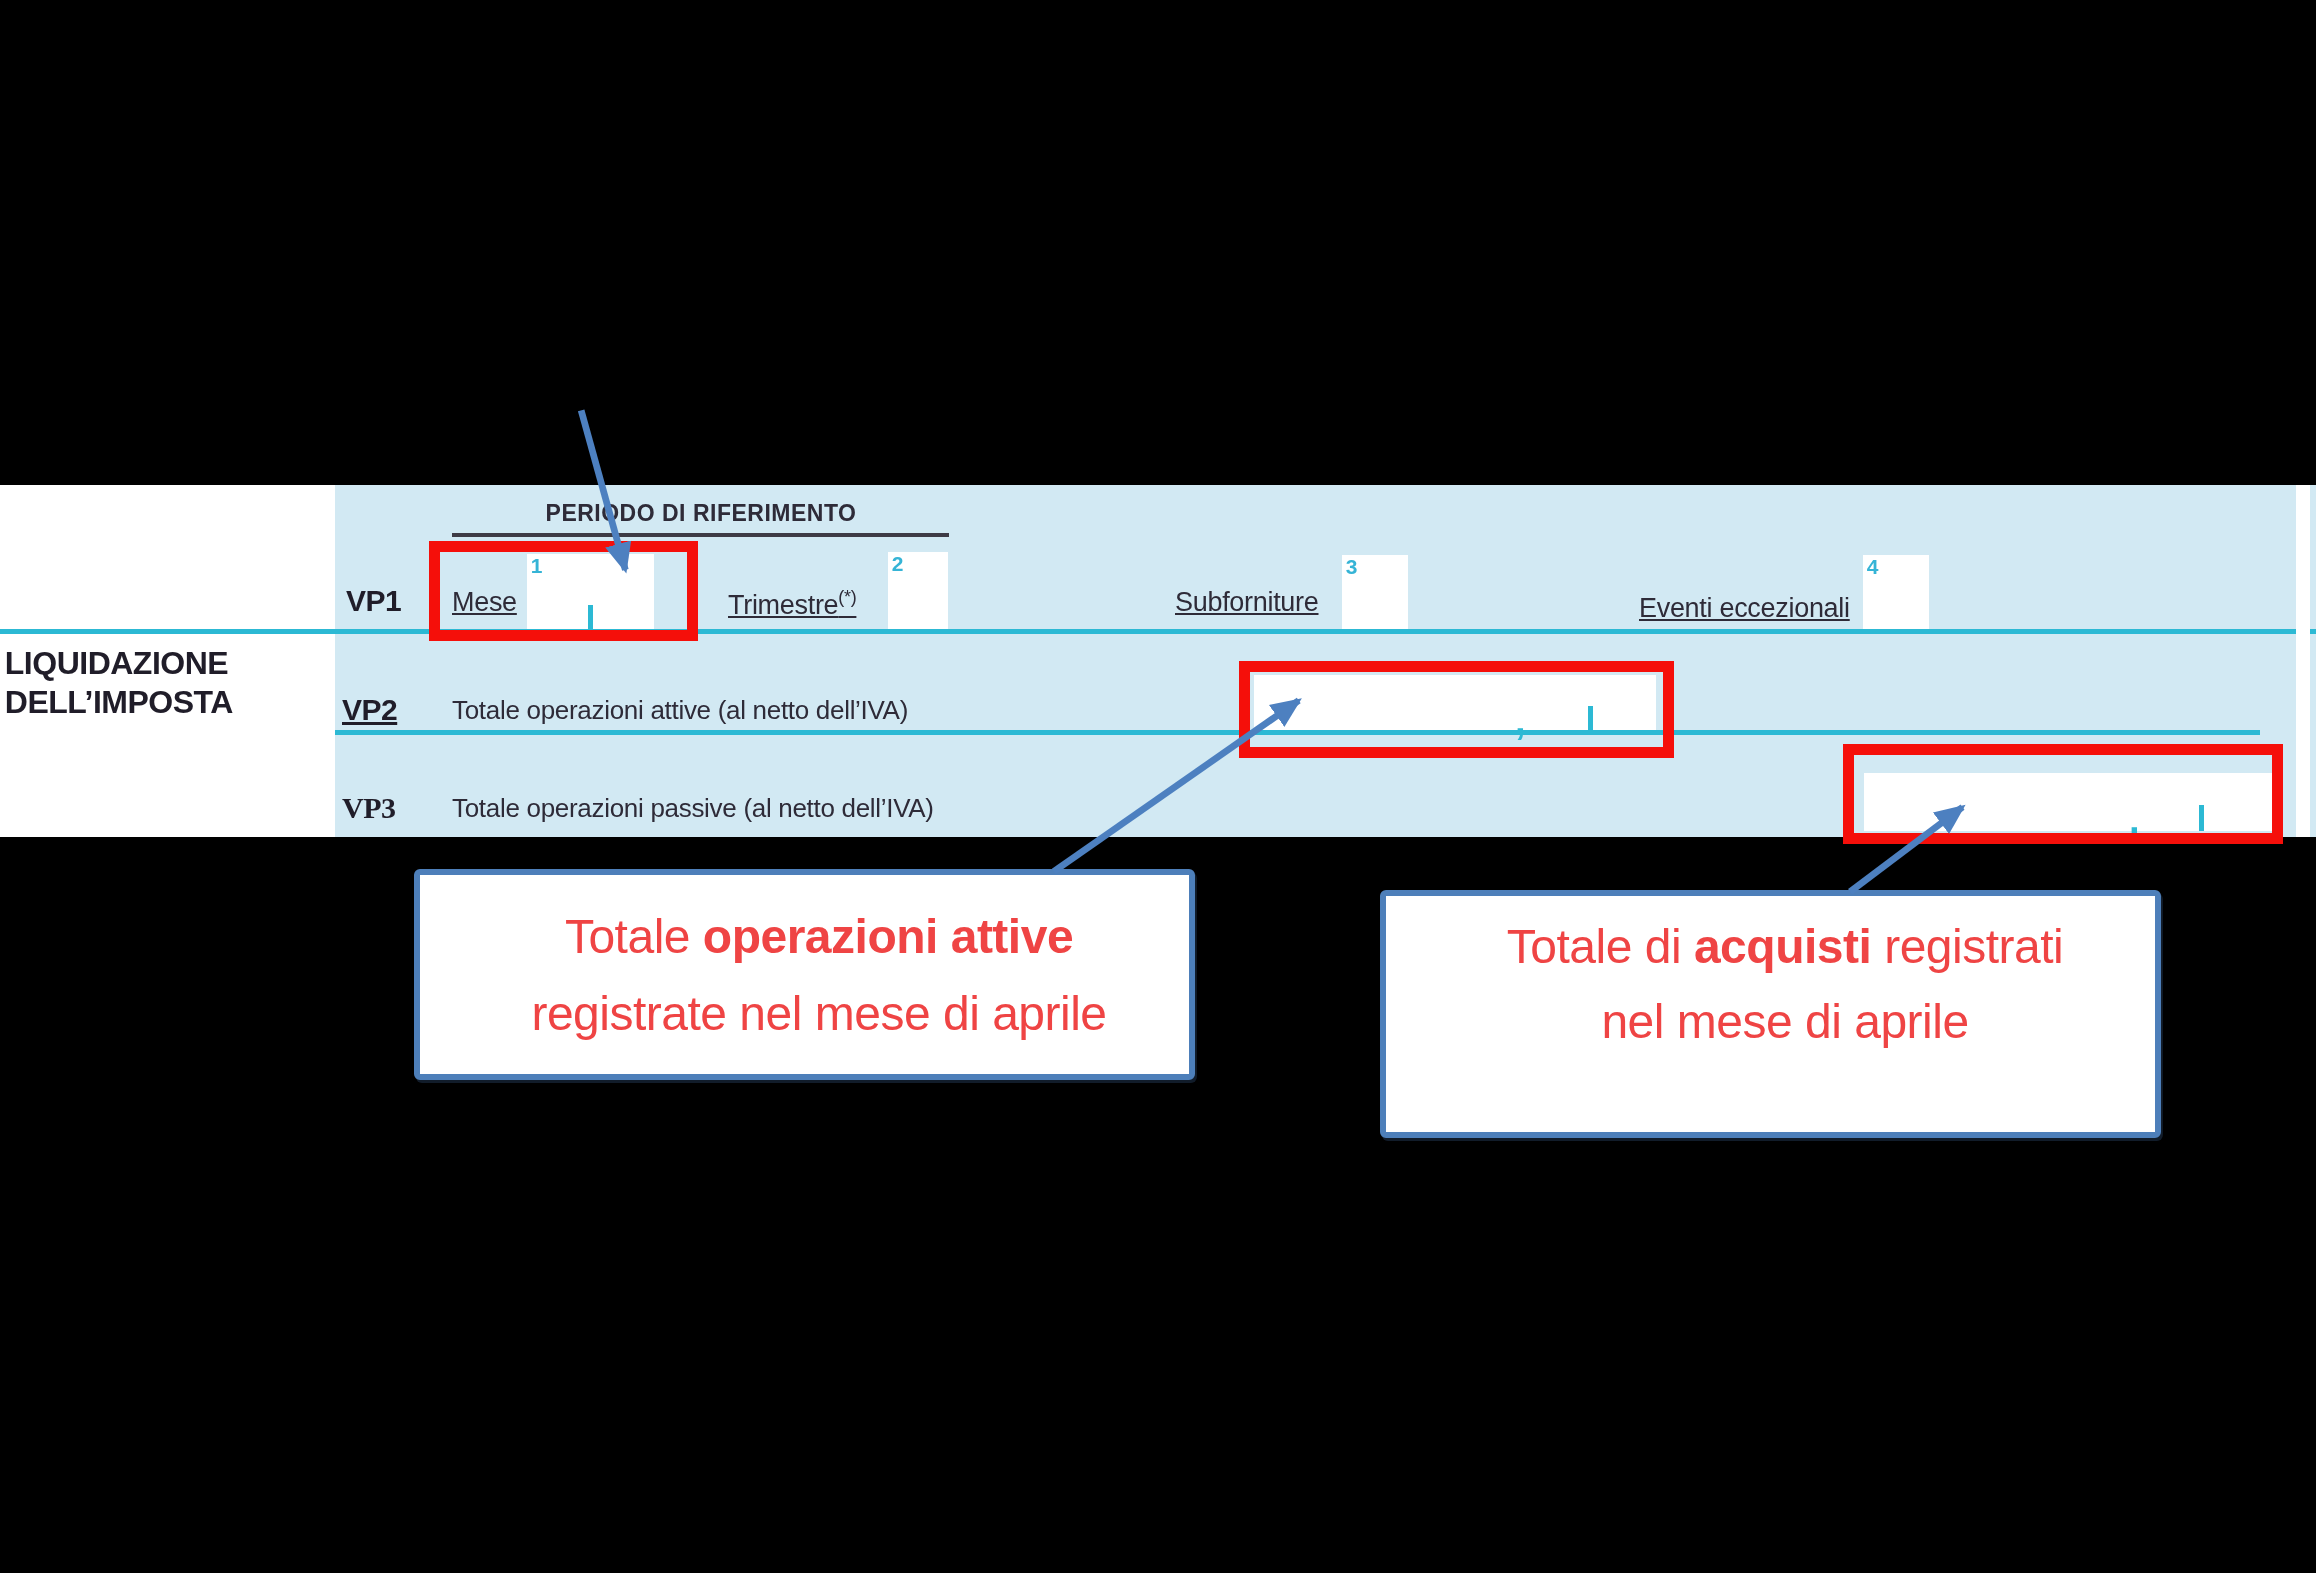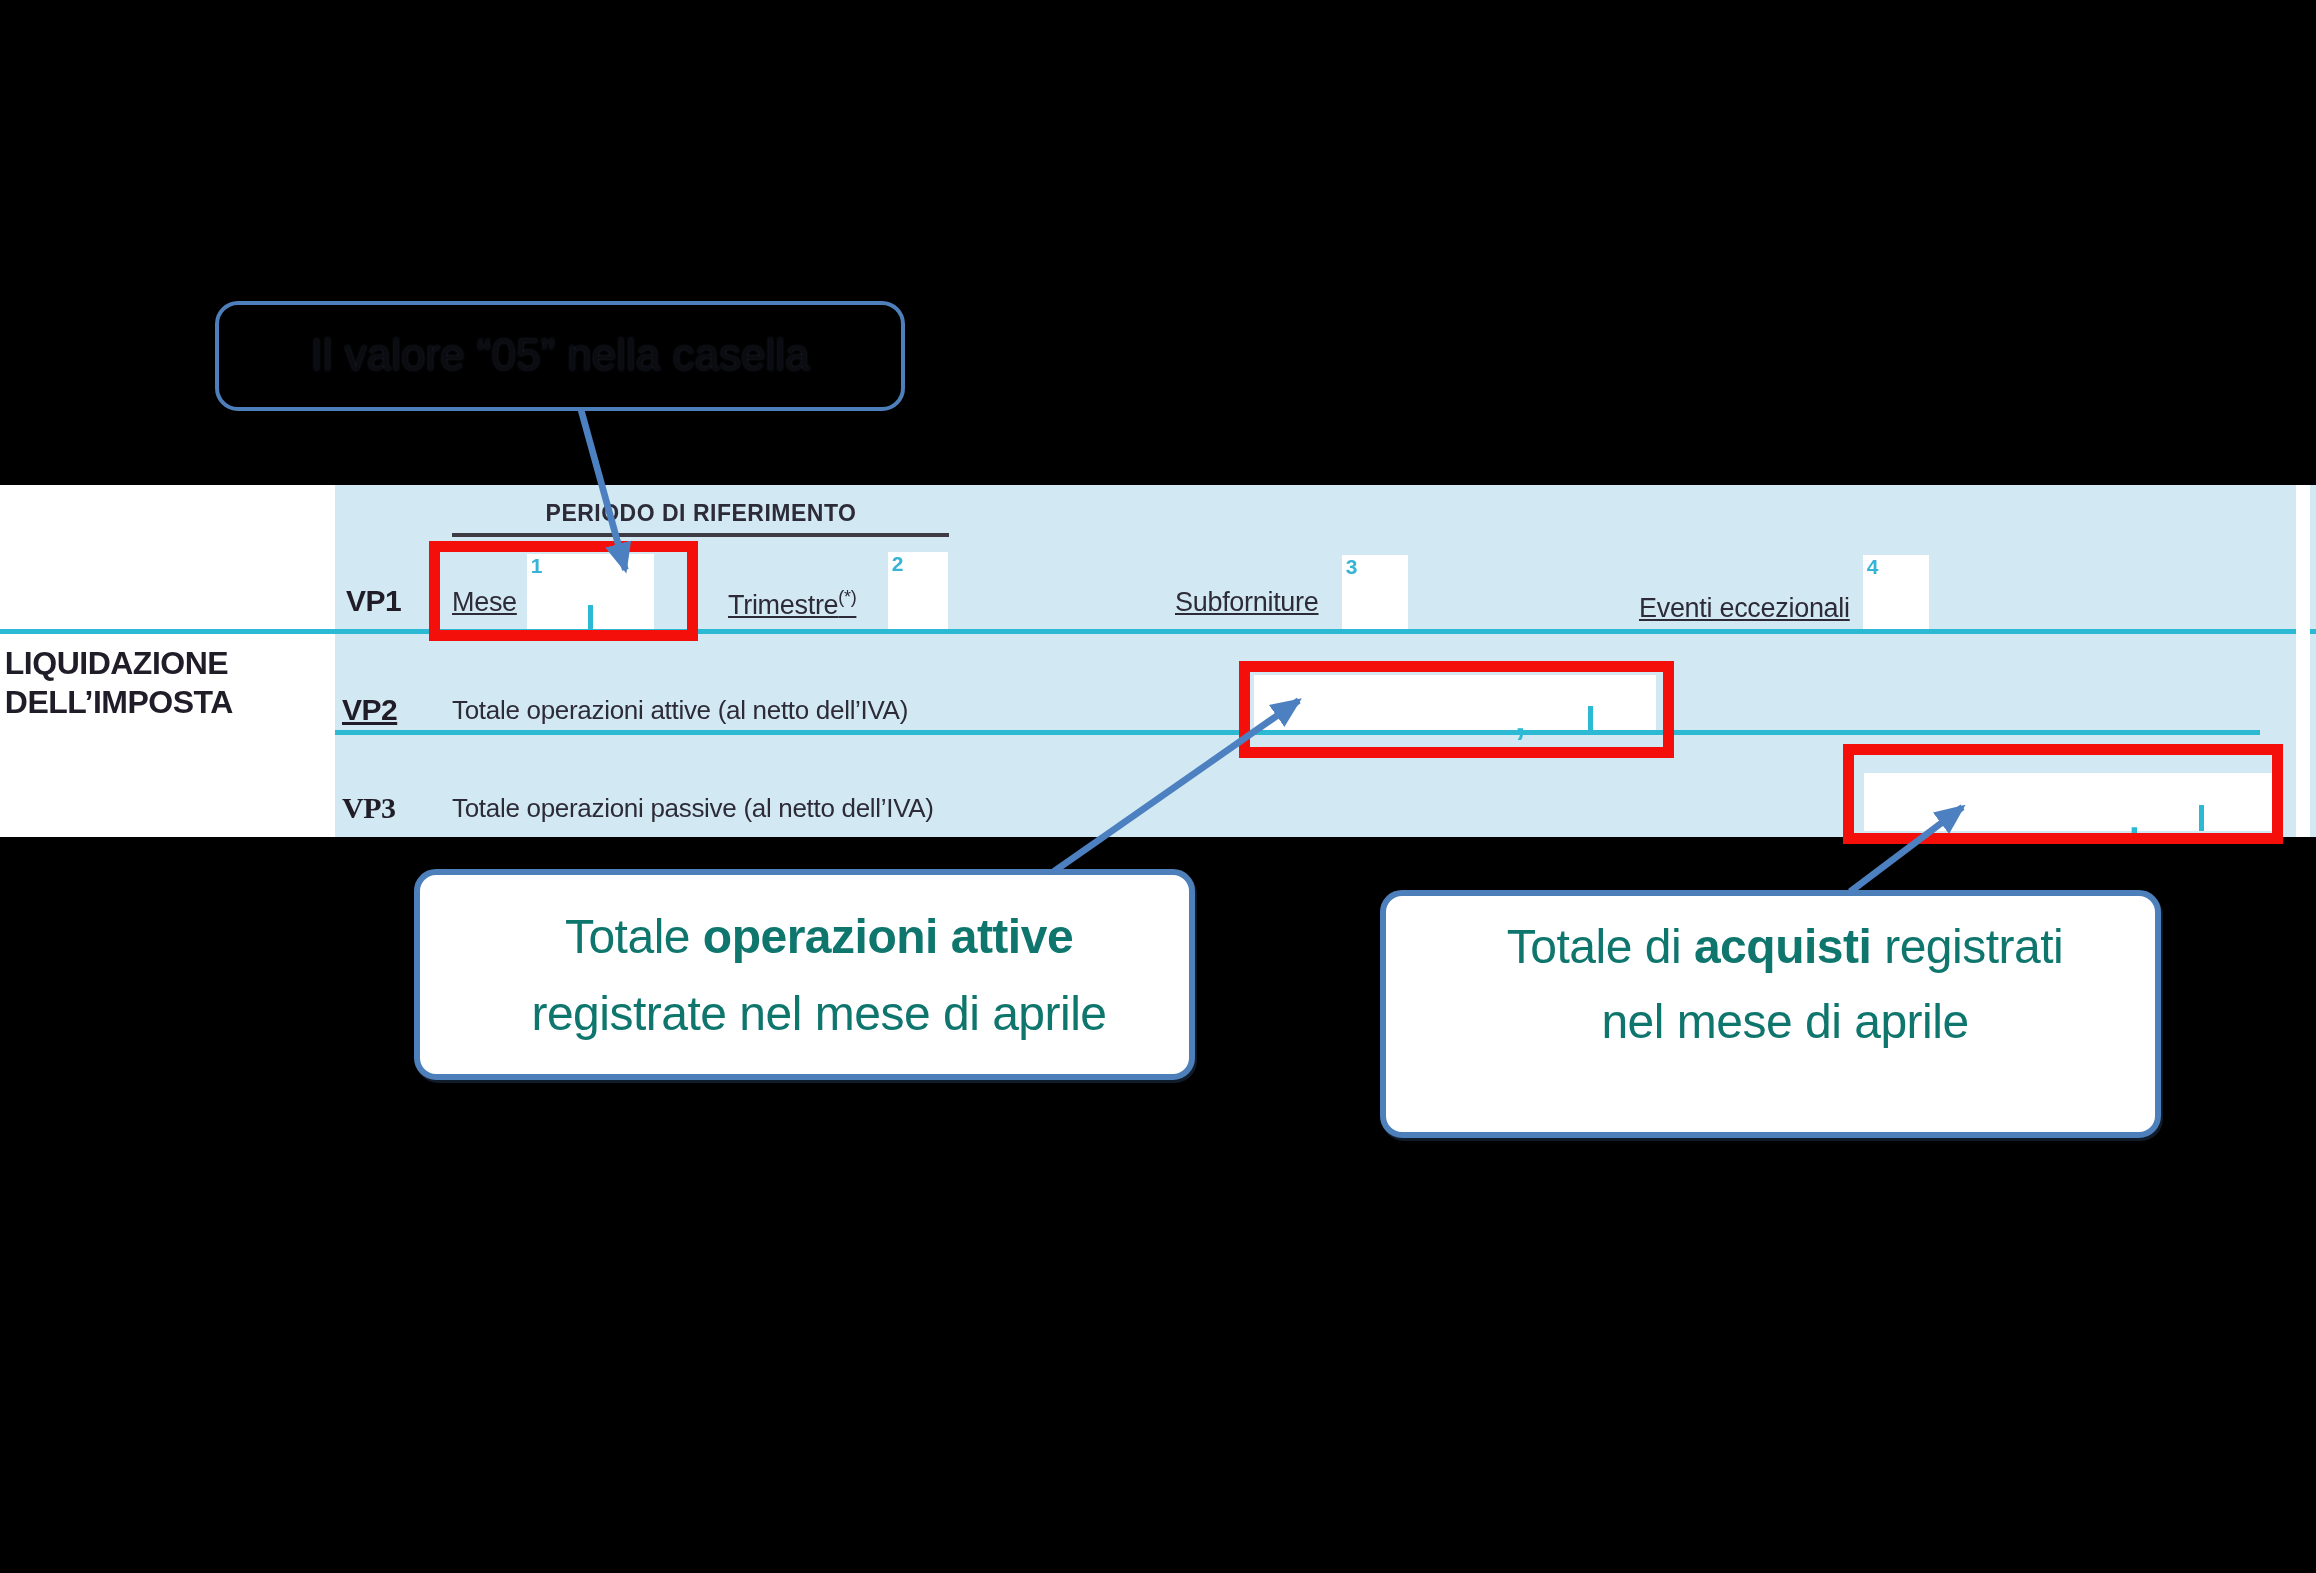--- a/index.html
+++ b/index.html
@@ -30,36 +30,35 @@
   .wbox{position:absolute;background:#ffffff;}
   .wbox .num{position:absolute;left:3.8px;top:1px;font-size:21px;font-weight:700;color:#35b4d6;line-height:1;}
   .tick{position:absolute;bottom:0;width:4.8px;background:#2cb9d4;}
   .comma{position:absolute;bottom:-7.7px;font-size:38px;font-weight:700;color:#2cb9d4;line-height:1;}
   .tline{position:absolute;height:4.8px;background:#2cb9d4;}
   .section-label{position:absolute;left:4.8px;top:159px;font-size:32px;line-height:39px;
     font-weight:700;color:#201d29;letter-spacing:-0.5px;}
   .redbox{position:absolute;border:11.5px solid #f50f0a;background:transparent;}
   
   .callout{
-    position:absolute;background:#ffffff;border:6.7px solid #4d7fba;border-radius:22px;
+    position:absolute;background:#ffffff;border:6.7px solid #4d7fba;border-radius:6px;
     box-shadow:1.9px 2.9px 0 rgba(50,80,120,.35);
-    text-align:center;color:#0f766e;font-size:48px;letter-spacing:-0.5px;padding-left:29px;
+    text-align:center;color:#ef4444;font-size:48px;letter-spacing:-0.5px;padding-left:29px;
   }
   .callout .co-line{white-space:nowrap;}
   .co-a{left:414px;top:869px;width:781px;height:211px;padding-top:23px;line-height:77px;}
   .co-b{left:1380px;top:890px;width:781px;height:248px;padding-top:13.4px;line-height:75px;}
   
   .arrow-layer{position:absolute;left:0;top:0;width:2316px;height:1574px;pointer-events:none;}
 </style>
 </head>
 <body>
 
 <div class="stage">
 
-  <div class="top-callout">Il valore “05” nella casella</div>
 
   <div class="form">
     <div class="white-col"></div>
     <div class="white-strip"></div>
 
     <div class="period-header">PERIODO DI RIFERIMENTO</div>
     <div class="period-rule"></div>
 
     <div class="vp-code" style="left:346px;top:99px;text-align:center;">VP1</div>
 

